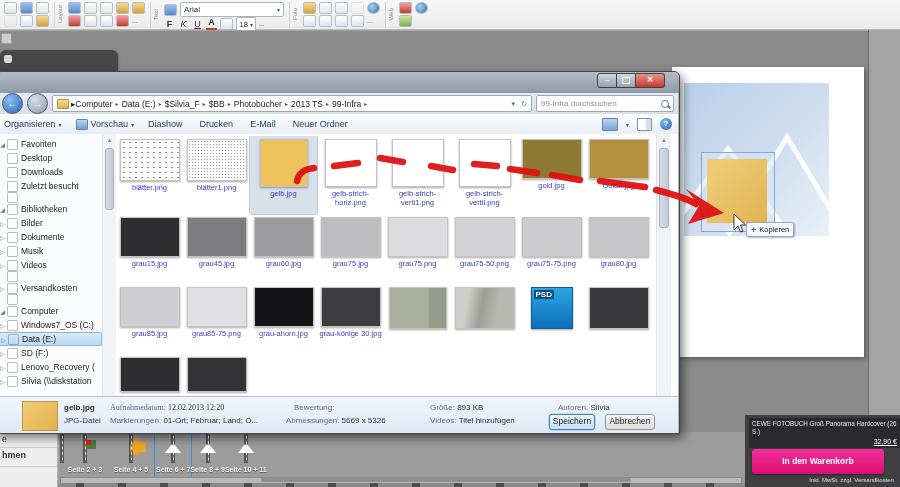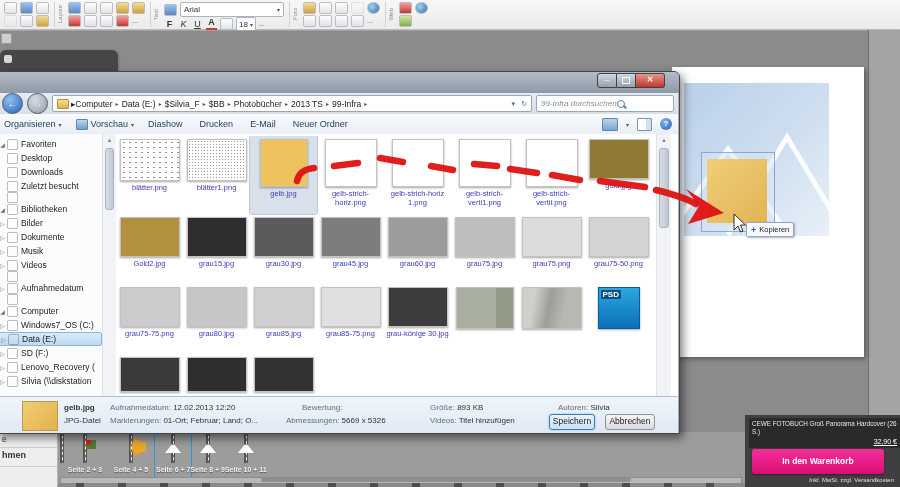--- a/index.html
+++ b/index.html
@@ -51,21 +51,21 @@
   .wc.close{width:28px;border-left:none;border-radius:0 3px 3px 0;background:linear-gradient(#e8948a,#c3372a);font-weight:bold;}
   .addrbar{left:1px;top:21px;right:1px;height:21px;background:linear-gradient(#e6ebf1,#d8dfe8);display:flex;align-items:center;padding:0 4px;gap:4px;}
   .navbtn{width:19px;height:19px;border-radius:50%;border:1px solid #4a5a74;display:flex;align-items:center;justify-content:center;font-size:10px;color:#fff;}
   .navbtn.back{background:radial-gradient(circle at 35% 30%,#8fc0f0,#2a62b8);}
   .navbtn.fwd{background:radial-gradient(circle at 35% 30%,#d6dce4,#939ca9);color:#eef;}
   .crumbfield{flex:1;height:15px;background:#fff;border:1px solid #98a7b8;border-radius:2px;display:flex;align-items:center;font-size:8.5px;color:#222;padding:0 2px;overflow:hidden;white-space:nowrap;}
   .crumbfield .fold{width:10px;height:8px;background:linear-gradient(#f6dc8a,#e0b34e);border:1px solid #b9913c;border-radius:1px;margin:0 2px;}
   .crumb{display:flex;align-items:center;}
   .crumb .arr{font-size:6px;color:#555;padding:0 3px;}
   .fieldbtn{font-size:7px;color:#44698f;padding:0 2px;}
-  .searchfield{width:128px;height:15px;background:#fff;border:1px solid #98a7b8;border-radius:2px;display:flex;align-items:center;font-size:8px;color:#8a8f96;font-style:italic;padding:0 4px;}
+  .searchfield{width:128px;height:15px;background:#fff;border:1px solid #98a7b8;border-radius:2px;display:flex;align-items:center;font-size:8px;color:#8a8f96;padding:0 4px;justify-content:space-between;}
   .mag{width:6px;height:6px;border:1.5px solid #5580a8;border-radius:50%;position:relative;}
   .mag::after{content:"";position:absolute;left:5px;top:5px;width:4px;height:1.5px;background:#5580a8;transform:rotate(40deg);}
   .menubar{left:1px;top:42px;right:1px;height:20px;background:linear-gradient(#fafcfe,#e9eef5);border-bottom:1px solid #ccd6e0;display:flex;align-items:center;font-size:9px;color:#1f3b57;padding:0 6px;gap:14px;}
   .menuitem{display:flex;align-items:center;gap:3px;}
   .mi-ico{width:10px;height:9px;background:linear-gradient(#bcd8f2,#6f9fcc);border:1px solid #5d87b0;border-radius:1px;}
   .menuright{margin-left:auto;display:flex;align-items:center;gap:8px;}
   .viewsicon{width:14px;height:11px;background:linear-gradient(#bcd4ec,#7aa6d2);border:1px solid #5d87b0;border-radius:1px;}
   .panelicon{width:13px;height:11px;border:1px solid #7e92a8;background:linear-gradient(90deg,#fff 60%,#cfe0f0 60%);border-radius:1px;}
   .helpicon{width:12px;height:12px;border-radius:50%;background:radial-gradient(circle at 35% 30%,#7fb4e8,#2a62b8);color:#fff;font-size:8px;font-weight:bold;text-align:center;line-height:12px;}
   .ebody{left:1px;top:62px;right:1px;bottom:37px;background:#fff;}
@@ -470,21 +470,21 @@
           <span>Videos</span>
         </div>
         <div class="srow gap">
           <span class="exp"></span>
           <span class="sic"></span>
           <span></span>
         </div>
         <div class="srow">
           <span class="exp">▷</span>
           <span class="sic homegroup"></span>
-          <span>Aufnahmedatum</span>
+          <span>Versandkosten</span>
         </div>
         <div class="srow gap">
           <span class="exp"></span>
           <span class="sic"></span>
           <span></span>
         </div>
         <div class="srow">
           <span class="exp">◢</span>
           <span class="sic computer"></span>
           <span>Computer</span>
@@ -542,32 +542,26 @@
         <div class="fcell">
           <div class="timg k-tall" style="background-color: rgb(255, 255, 255);">
             
           </div>
           <div class="fname">gelb-strich-horiz.png</div>
         </div>
         <div class="fcell">
           <div class="timg k-tall" style="background-color: rgb(255, 255, 255);">
             
           </div>
-          <div class="fname">gelb-strich-horiz 1.png</div>
+          <div class="fname">gelb-strich-verti1.png</div>
         </div>
         <div class="fcell">
           <div class="timg k-tall" style="background-color: rgb(255, 255, 255);">
             
           </div>
-          <div class="fname">gelb-strich-verti1.png</div>
-        </div>
-        <div class="fcell">
-          <div class="timg k-tall" style="background-color: rgb(255, 255, 255);">
-            
-          </div>
           <div class="fname">gelb-strich-vertil.png</div>
         </div>
         <div class="fcell">
           <div class="timg k-land" style="background-color: rgb(143, 122, 51);">
             
           </div>
           <div class="fname">gold.jpg</div>
         </div>
         <div class="fcell">
           <div class="timg k-land" style="background-color: rgb(179, 144, 63);">
@@ -575,26 +569,20 @@
           </div>
           <div class="fname">Gold2.jpg</div>
         </div>
         <div class="fcell">
           <div class="timg k-land" style="background-color: rgb(46, 46, 49);">
             
           </div>
           <div class="fname">grau15.jpg</div>
         </div>
         <div class="fcell">
-          <div class="timg k-land" style="background-color: rgb(91, 91, 94);">
-            
-          </div>
-          <div class="fname">grau30.jpg</div>
-        </div>
-        <div class="fcell">
           <div class="timg k-land" style="background-color: rgb(125, 125, 128);">
             
           </div>
           <div class="fname">grau45.jpg</div>
         </div>
         <div class="fcell">
           <div class="timg k-land" style="background-color: rgb(156, 156, 158);">
             
           </div>
           <div class="fname">grau60.jpg</div>
@@ -633,20 +621,26 @@
           <div class="timg k-land" style="background-color: rgb(207, 207, 209);">
             
           </div>
           <div class="fname">grau85.jpg</div>
         </div>
         <div class="fcell">
           <div class="timg k-land" style="background-color: rgb(224, 224, 226);">
             
           </div>
           <div class="fname">grau85-75.png</div>
+        </div>
+        <div class="fcell">
+          <div class="timg k-land" style="background-color: rgb(20, 20, 22);">
+            
+          </div>
+          <div class="fname">grau-ahorn.jpg</div>
         </div>
         <div class="fcell">
           <div class="timg k-land" style="background-color: rgb(61, 61, 64);">
             
           </div>
           <div class="fname">grau-könige 30.jpg</div>
         </div>
         <div class="fcell">
           <div class="timg k-sage">
             
@@ -685,23 +679,23 @@
         </div>
       </div>
     <div class="abs fscroll">
       <div class="sb-arr">▲</div>
       <div class="sb-thumb" style="height:78px;"></div>
     </div>
     <div class="abs details">
       <div class="dthumb"></div>
       <span class="drow1" style="left:66px;font-weight:bold;">gelb.jpg</span>
       <span class="drow2" style="left:66px;">JPG-Datei</span>
-      <span class="drow1" style="left:112px;"><span class="lab">Aufnahmedatum:</span> <span>12.02.2013 12:20</span></span>
+      <span class="drow1" style="left:112px;font-family:Liberation Serif, serif;"><span class="lab">Aufnahmedatum:</span> <span>12.02.2013 12:20</span></span>
       <span class="drow2" style="left:112px;"><span class="lab">Markierungen:</span> <span>01-Ort; Februar; Land; O...</span></span>
-      <span class="drow1" style="left:304px;"><span class="lab">Bewertung:</span>
+      <span class="drow1" style="left:296px;"><span class="lab">Bewertung:</span>
         <span><span class="star on"></span><span class="star on"></span><span class="star"></span><span class="star"></span><span class="star"></span></span>
       </span>
       <span class="drow2" style="left:288px;"><span class="lab">Abmessungen:</span> <span>5669 x 5326</span></span>
       <span class="drow1" style="left:432px;"><span class="lab">Größe:</span> <span>893 KB</span></span>
       <span class="drow2" style="left:432px;"><span class="lab">Videos:</span> <span>Titel hinzufügen</span></span>
       <span class="drow1" style="left:560px;"><span class="lab">Autoren:</span> <span>Silvia</span></span>
       <div class="btn save" style="top:17px;">Speichern</div>
       <div class="btn cancel" style="top:17px;">Abbrechen</div>
     </div>
   </div>

